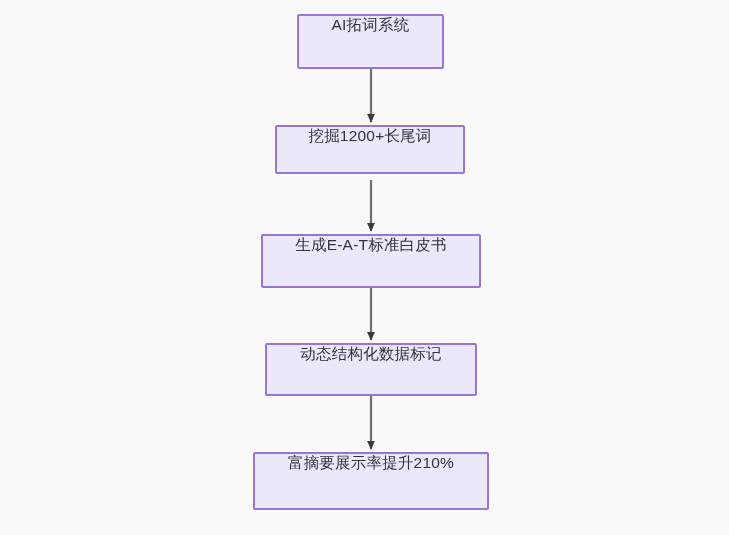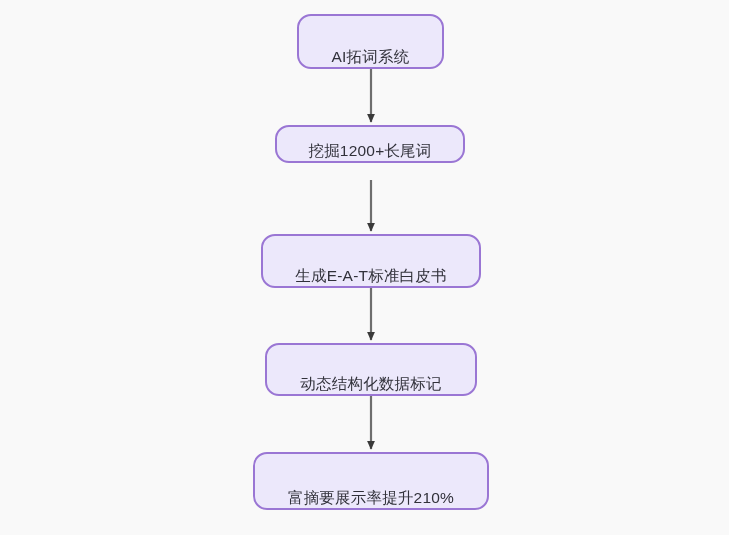--- a/index.html
+++ b/index.html
@@ -26,38 +26,38 @@
     top: 0;
     width: 729px;
     height: 535px;
     pointer-events: none;
   }
   .node {
     position: absolute;
     box-sizing: border-box;
     background: #ece8fb;
     border: 2px solid #9a76d4;
-    border-radius: 14px;
+    border-radius: 2px;
     display: flex;
-    align-items: flex-end;
+    align-items: flex-start;
     justify-content: center;
     z-index: 2;
   }
   .node-label {
     font-size: 15.5px;
     line-height: 1.2;
     color: #31313a;
     letter-spacing: 0.2px;
     white-space: nowrap;
     text-align: center;
     font-family: "Liberation Sans", "DejaVu Sans", sans-serif;
   }
   
   #node-0 { left: 297px; top: 14px;  width: 147px; height: 55px; }
-  #node-1 { left: 275px; top: 125px; width: 190px; height: 38px; }
+  #node-1 { left: 275px; top: 125px; width: 190px; height: 49px; }
   #node-2 { left: 261px; top: 234px; width: 220px; height: 54px; }
   #node-3 { left: 265px; top: 343px; width: 212px; height: 53px; }
   #node-4 { left: 253px; top: 452px; width: 236px; height: 58px; }
 </style>
 </head>
 <body>
 
 <div id="flow-canvas">
 
   <svg id="edge-layer" width="729" height="535" viewBox="0 0 729 535" xmlns="http://www.w3.org/2000/svg">

